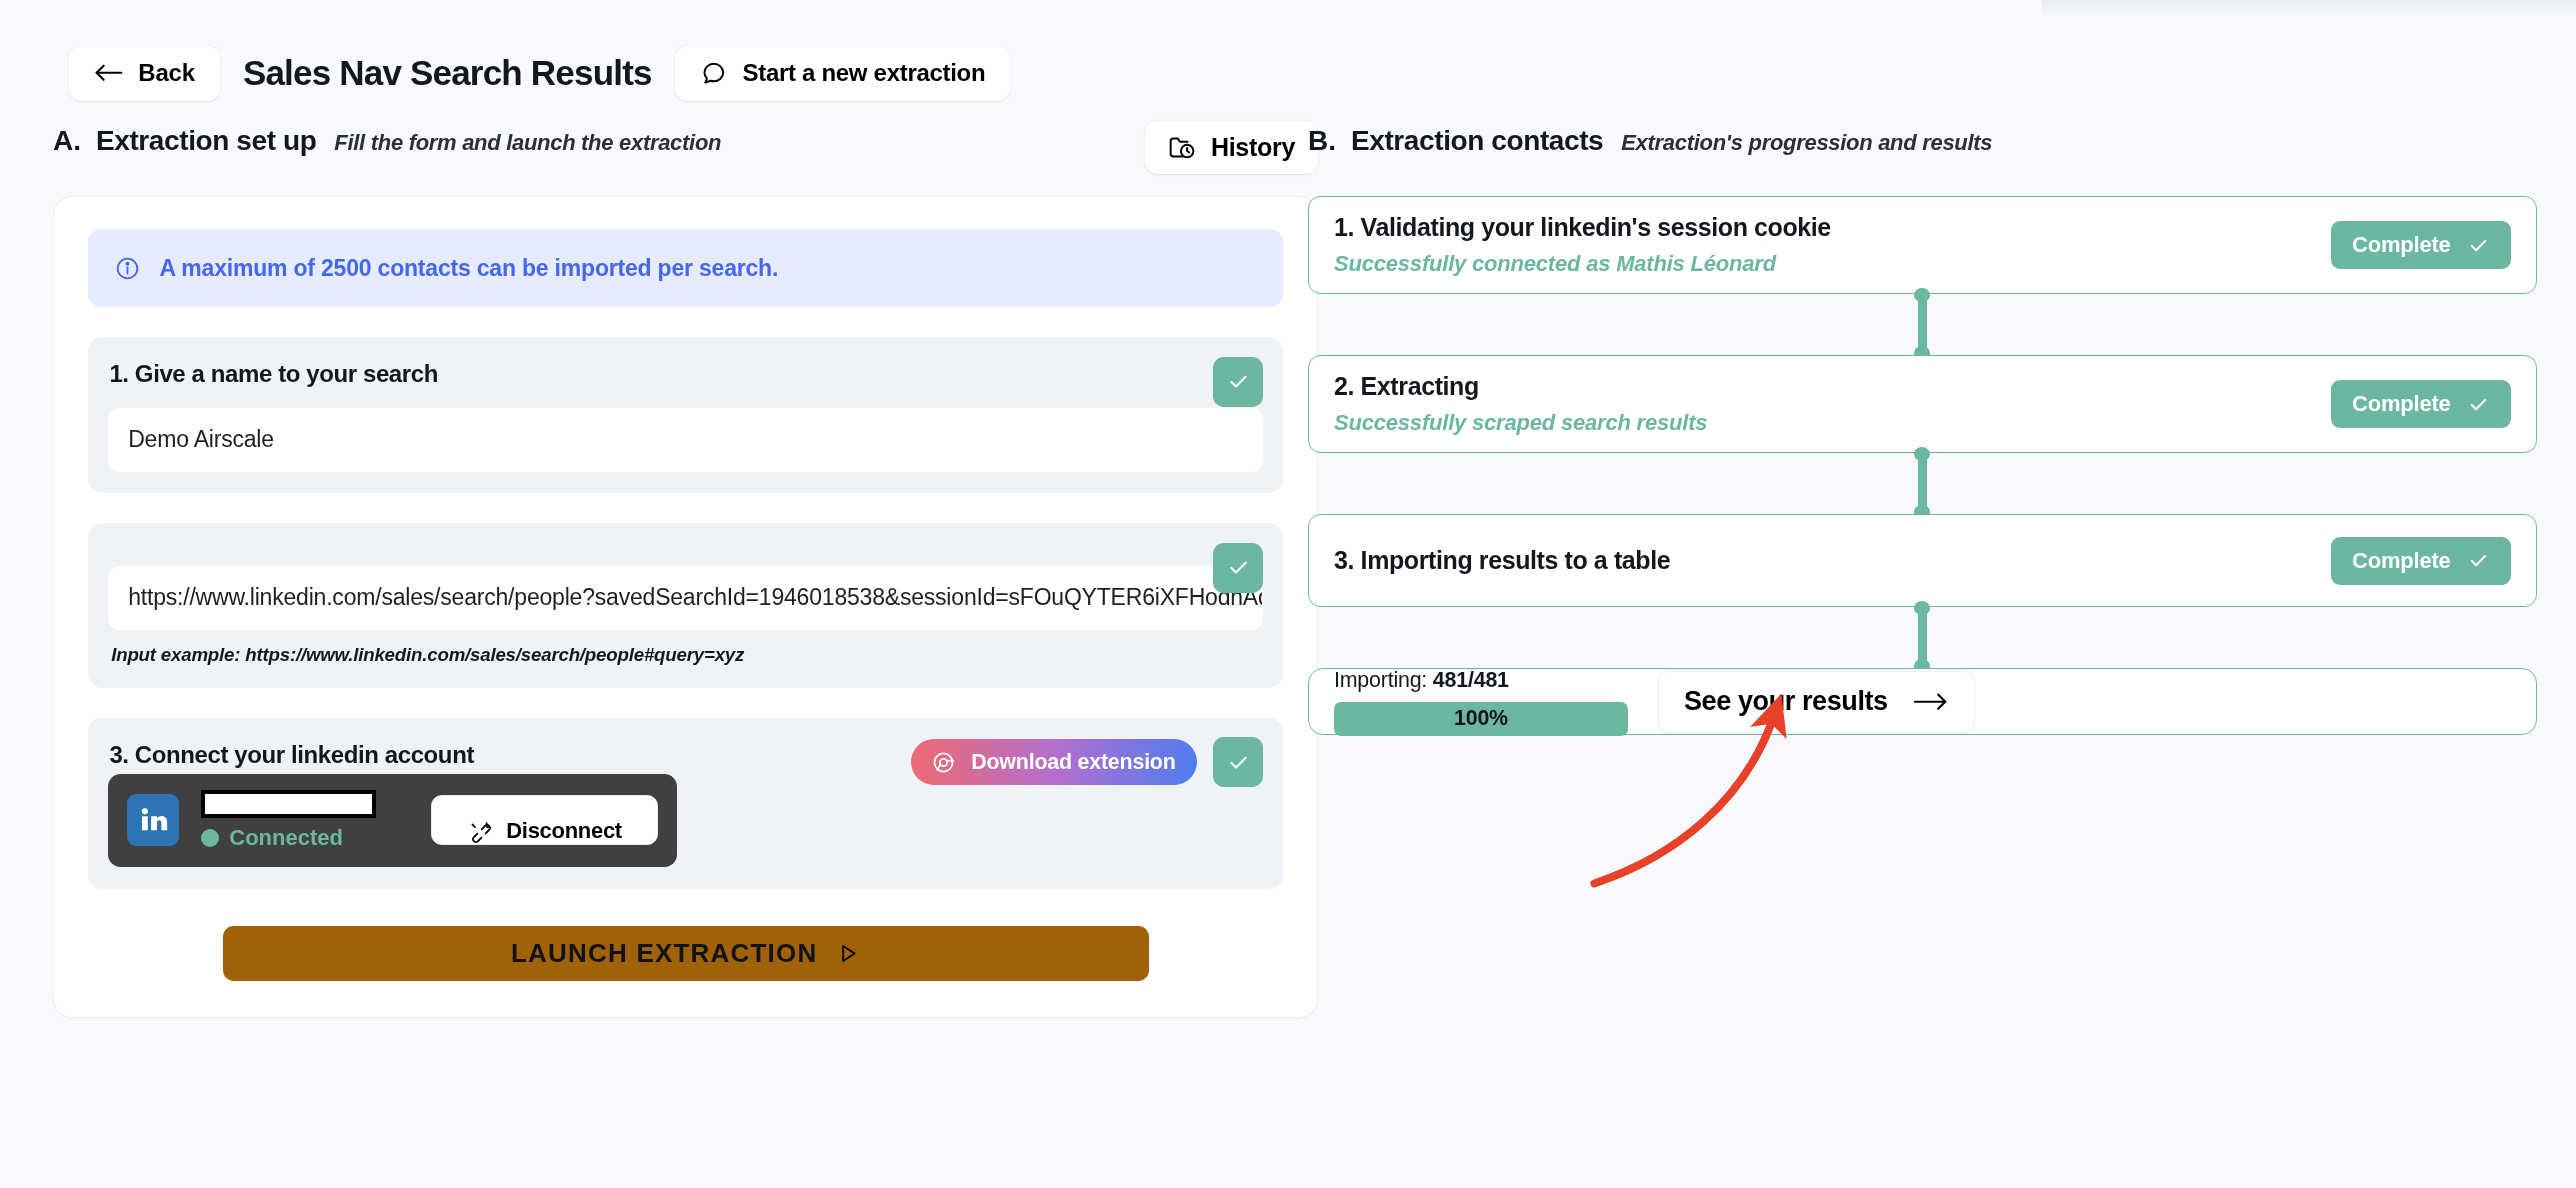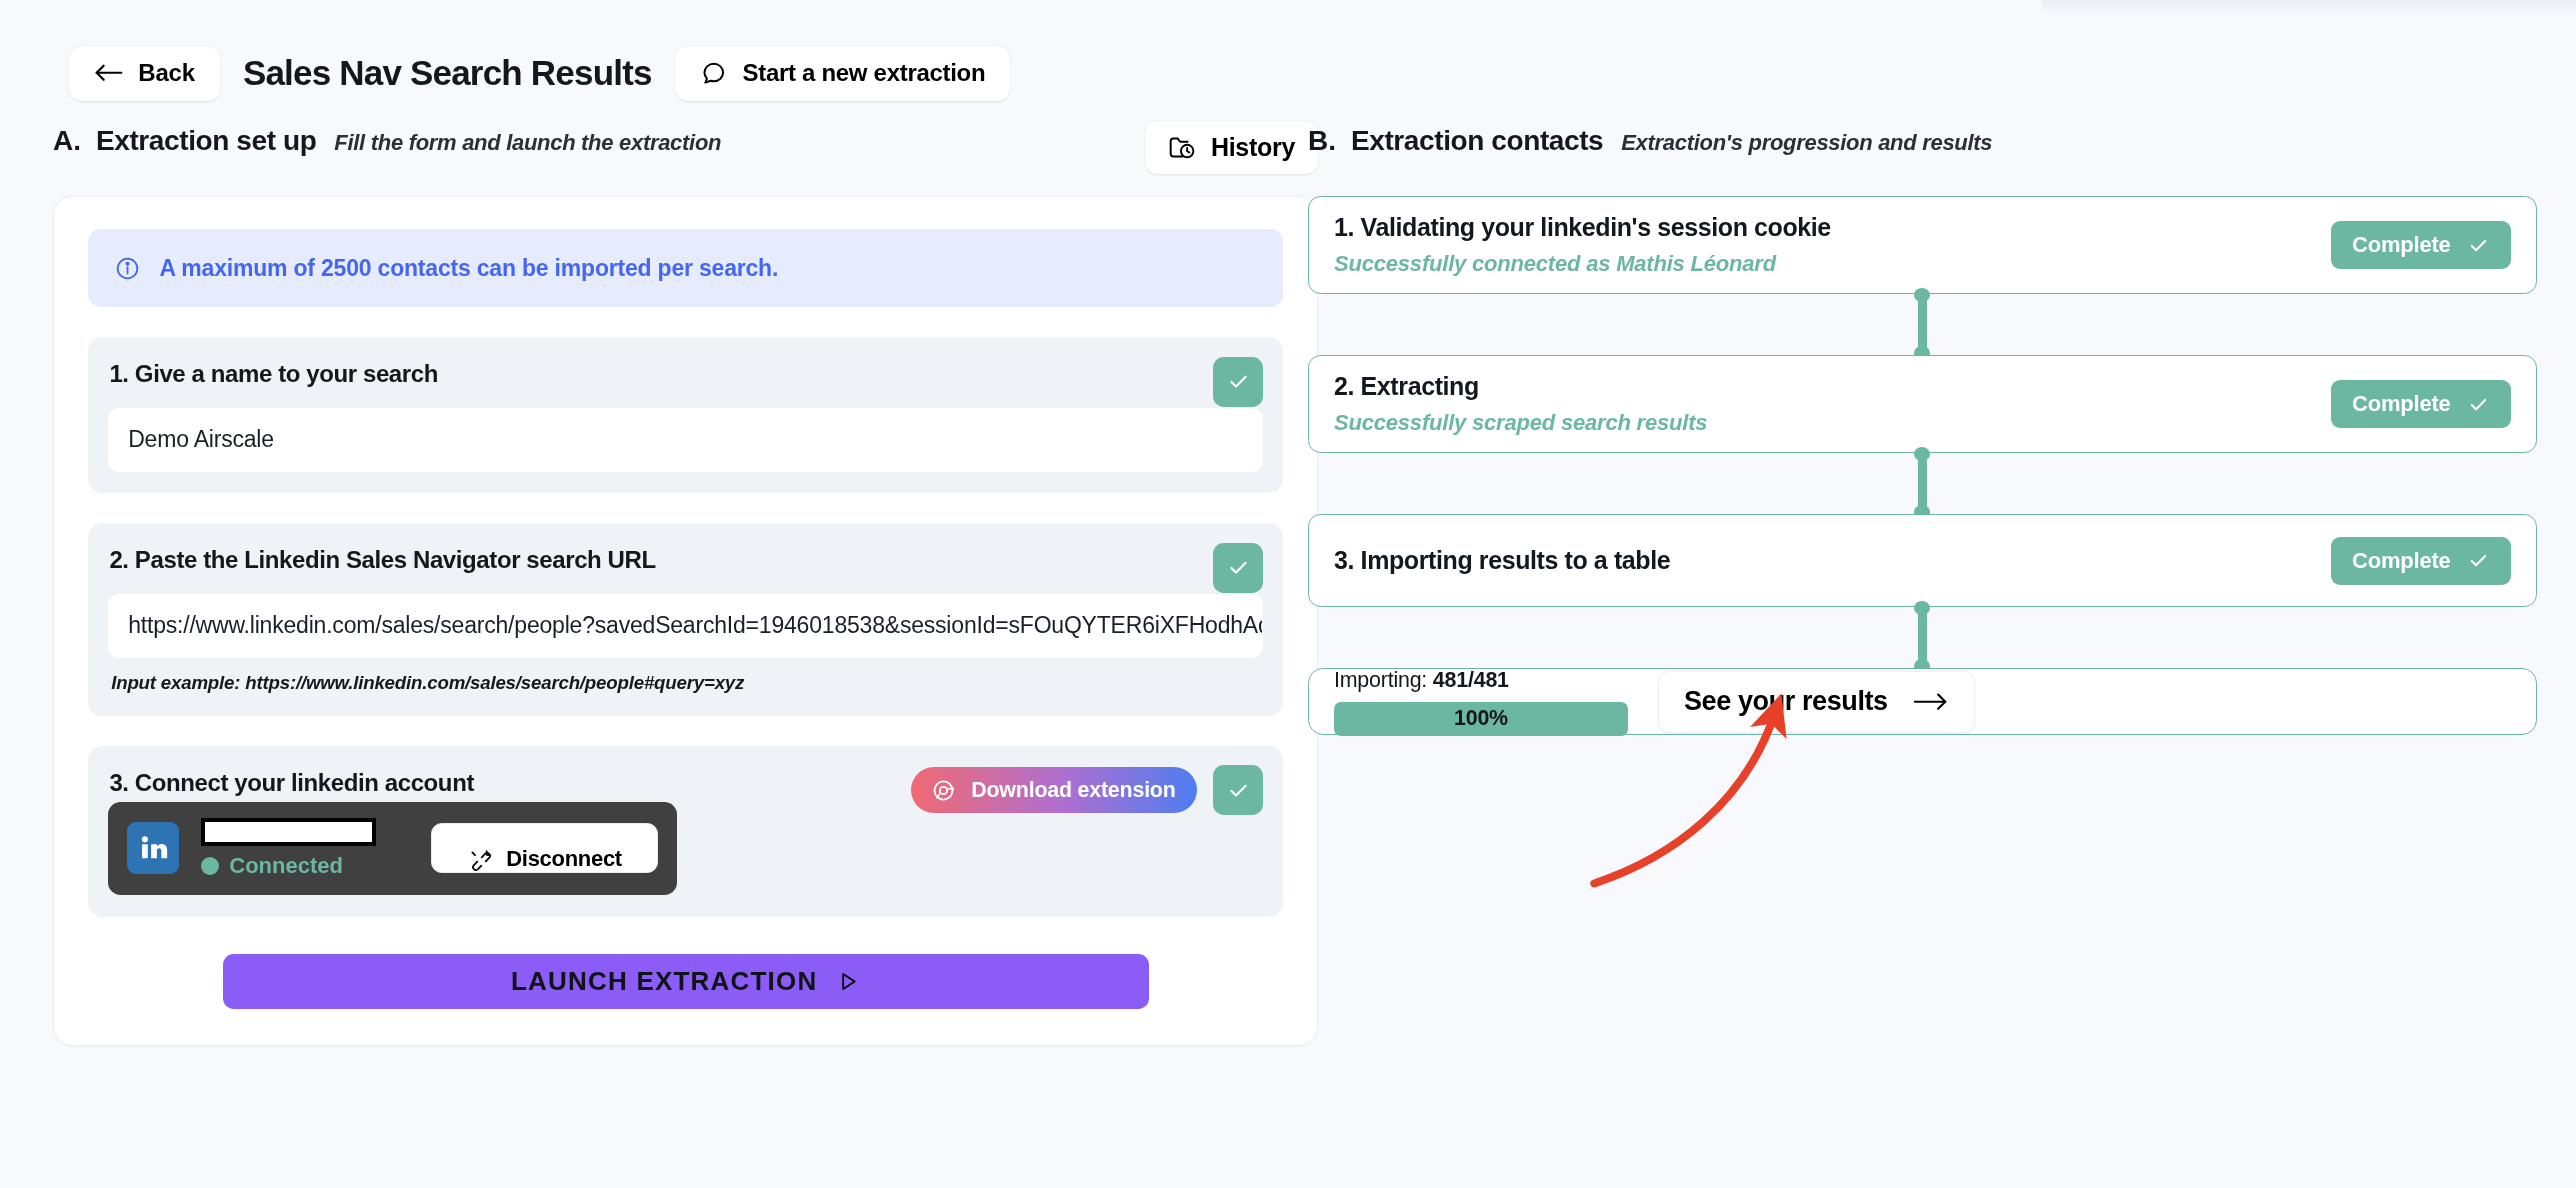--- a/index.html
+++ b/index.html
@@ -94,21 +94,21 @@
   .connected{display:flex;align-items:center;gap:10.7px;font-size:22px;color:#6cb7a2;font-weight:600;}
   .dot{width:18px;height:18px;border-radius:50%;background:#6cb7a2;flex:none;}
   .disconnect{
     margin-left:34px;height:50px;padding:0 35px;border:0.9px solid #e9edf3;border-radius:10.7px;background:#fff;
     display:inline-flex;align-items:flex-end;gap:14.3px;font-size:22px;font-weight:700;letter-spacing:-0.3px;
     cursor:pointer;font-family:"Liberation Sans",sans-serif;
   }
 
   .launch{
     margin:37px auto 0 auto;display:block;width:926px;height:55px;border:none;border-radius:10.7px;
-    background:#8b5cf6;color:#101419;font-size:26px;font-weight:800;letter-spacing:1.2px;
+    background:#a16207;color:#101419;font-size:26px;font-weight:800;letter-spacing:1.2px;
     display:flex;align-items:center;justify-content:center;gap:19.6px;cursor:pointer;
     font-family:"Liberation Sans",sans-serif;
   }
 
   
   .prog-list{margin-top:21.4px;position:relative;}
   .pcard{
     position:relative;background:#fff;border:1.8px solid #6cb7a2;border-radius:12.5px;
     min-height:93px;display:flex;align-items:center;padding:16px 25px;margin-bottom:61px;
   }
@@ -223,21 +223,20 @@
         <span class="ico">
           <svg width="25" height="25" viewBox="0 0 28 28" fill="none" stroke="#fff" stroke-width="2.4" stroke-linecap="round" stroke-linejoin="round">
               <path d="M6 14.5l5.2 5.2L22 8.8"></path>
             </svg>
         </span>
       </button>
       <div class="field" title="Demo Airscale">Demo Airscale</div>
     </div>
 
     <div class="step">
-      <div class="step-title">2. Paste the Linkedin Sales Navigator search URL</div>
       <button class="step-check">
         <span class="ico">
           <svg width="25" height="25" viewBox="0 0 28 28" fill="none" stroke="#fff" stroke-width="2.4" stroke-linecap="round" stroke-linejoin="round">
               <path d="M6 14.5l5.2 5.2L22 8.8"></path>
             </svg>
         </span>
       </button>
       <div class="field" title="https://www.linkedin.com/sales/search/people?savedSearchId=1946018538&amp;sessionId=sFOuQYTER6iXFHodhAqorQ%3D%3D">https://www.linkedin.com/sales/search/people?savedSearchId=1946018538&amp;sessionId=sFOuQYTER6iXFHodhAqorQ%3D%3D</div>
       <div class="hint">Input example: https://www.linkedin.com/sales/search/people#query=xyz</div>
     </div>

